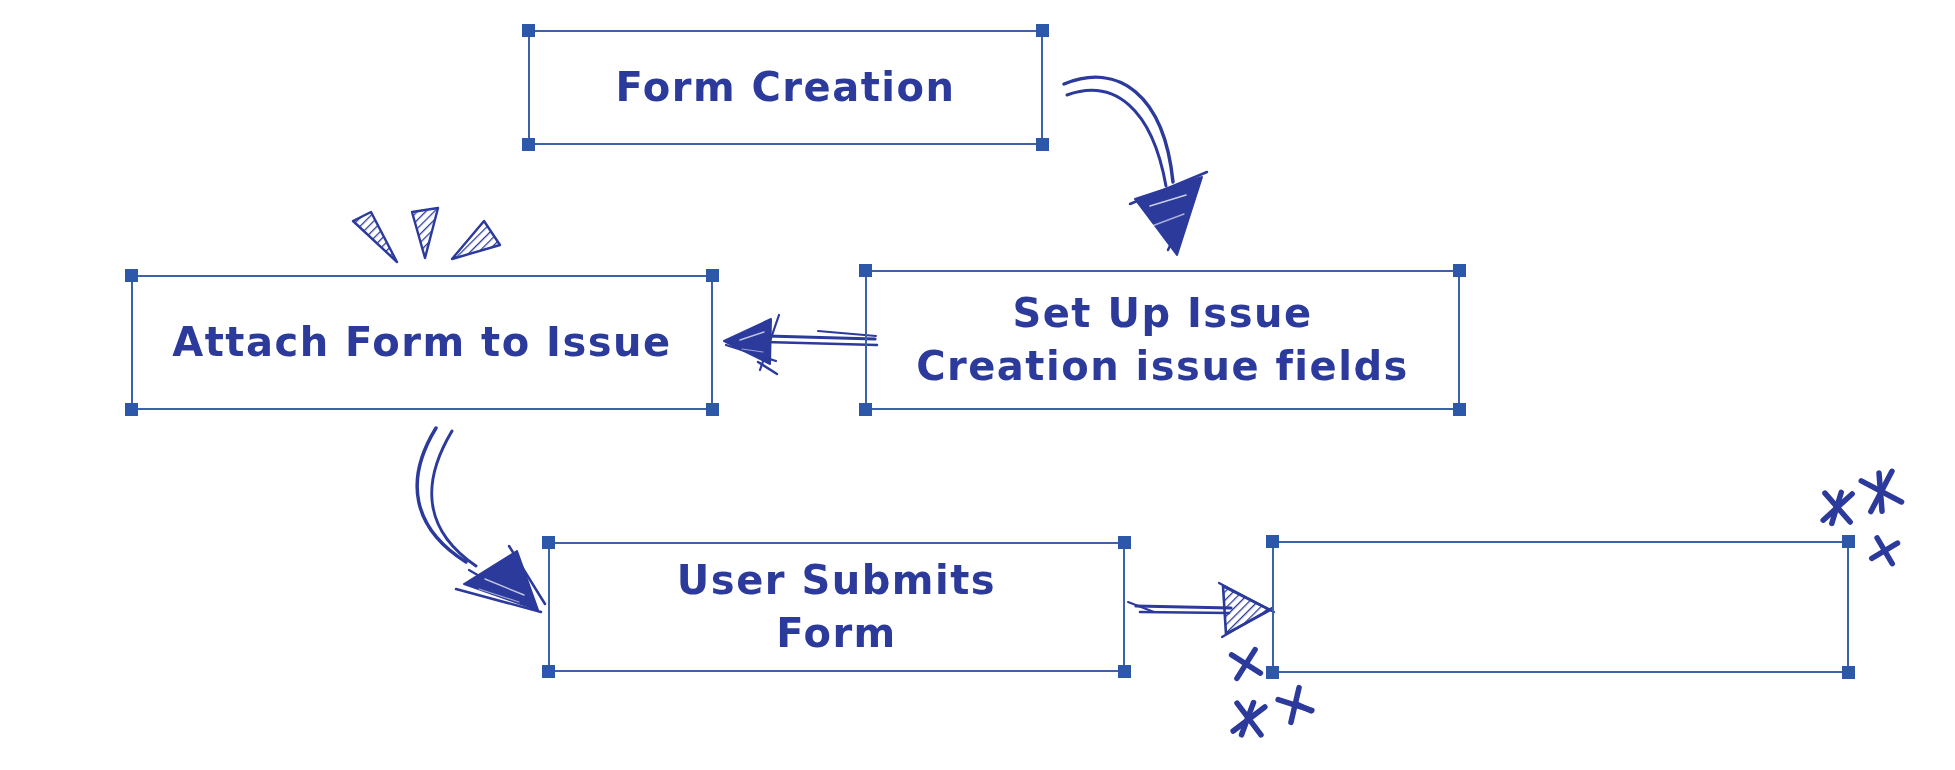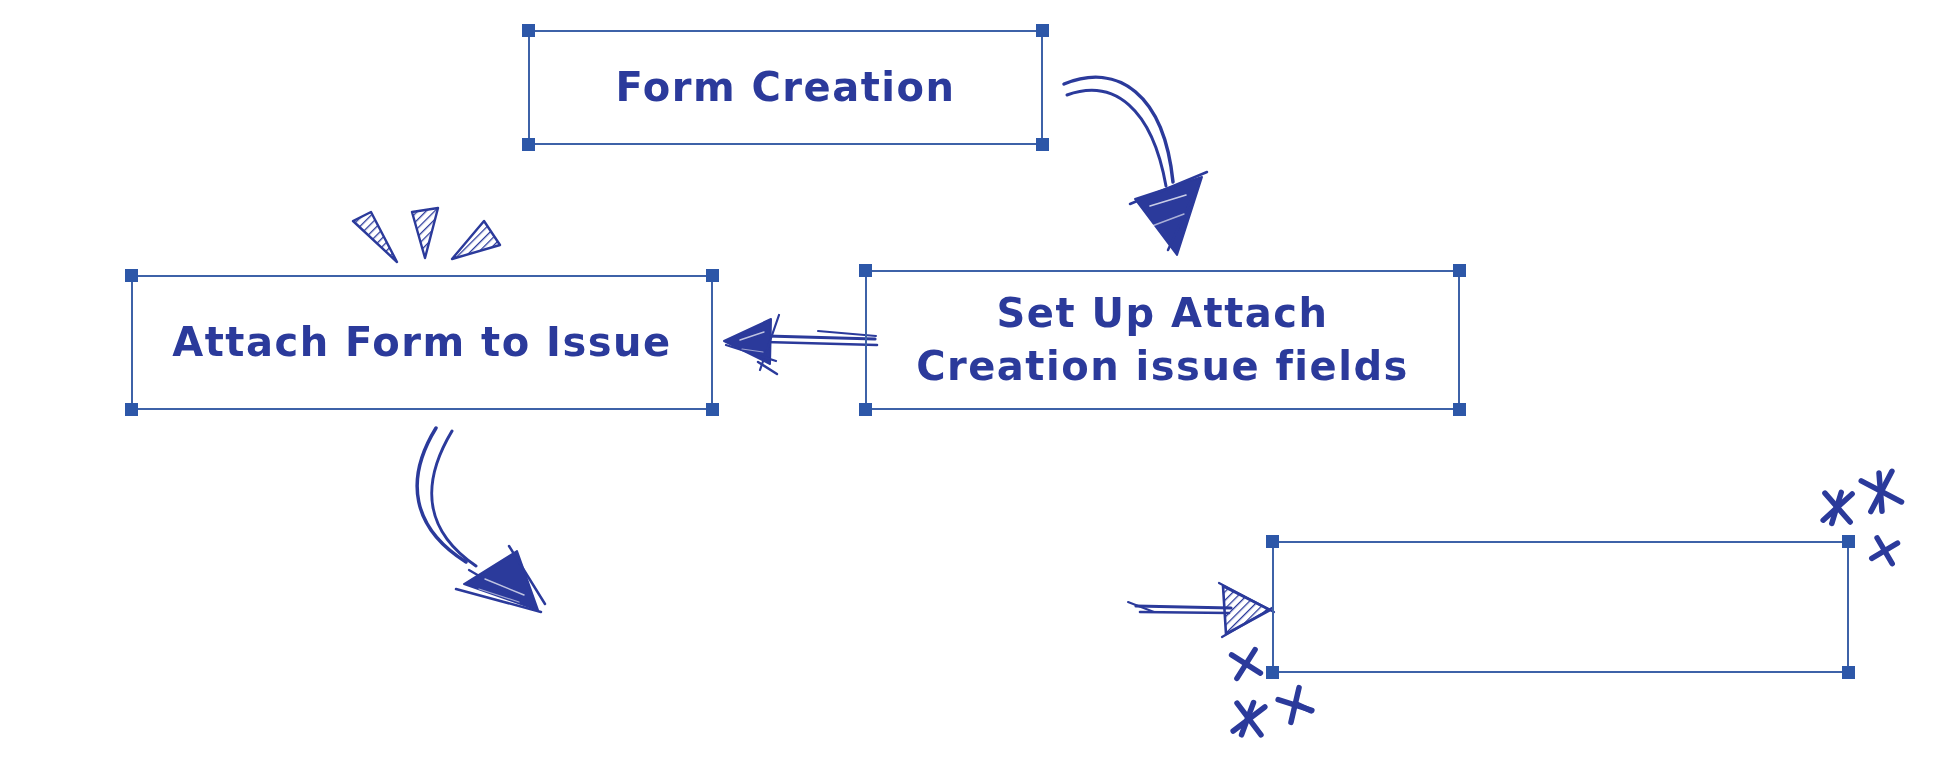--- a/index.html
+++ b/index.html
@@ -140,35 +140,45 @@
       <span>Form Creation</span>
     </div>
   </div>
 
   <div class="node" style="left:865px;top:270px;width:595px;height:140px;">
     <span class="handle tl"></span>
     <span class="handle tr"></span>
     <span class="handle bl"></span>
     <span class="handle br"></span>
     <div class="label">
-      <span>Set Up Attach</span>
+      <span>Set Up Issue</span>
       <span>Creation issue fields</span>
     </div>
   </div>
 
   <div class="node" style="left:131px;top:275px;width:582px;height:135px;">
     <span class="handle tl"></span>
     <span class="handle tr"></span>
     <span class="handle bl"></span>
     <span class="handle br"></span>
     <div class="label">
       <span>Attach Form to Issue</span>
     </div>
   </div>
 
+  <div class="node" style="left:548px;top:542px;width:577px;height:130px;">
+    <span class="handle tl"></span>
+    <span class="handle tr"></span>
+    <span class="handle bl"></span>
+    <span class="handle br"></span>
+    <div class="label">
+      <span>User Submits</span>
+      <span>Form</span>
+    </div>
+  </div>
 
   <div class="node" style="left:1272px;top:541px;width:577px;height:132px;">
     <span class="handle tl"></span>
     <span class="handle tr"></span>
     <span class="handle bl"></span>
     <span class="handle br"></span>
   </div>
 
 </div>
 

